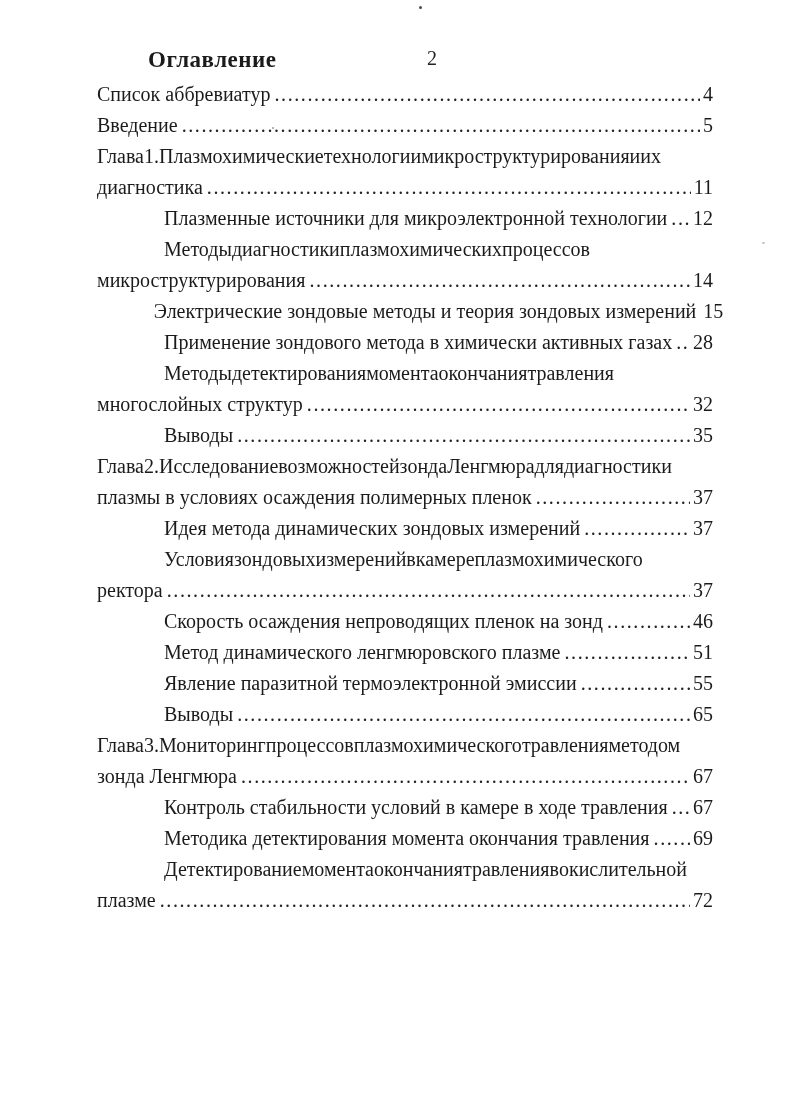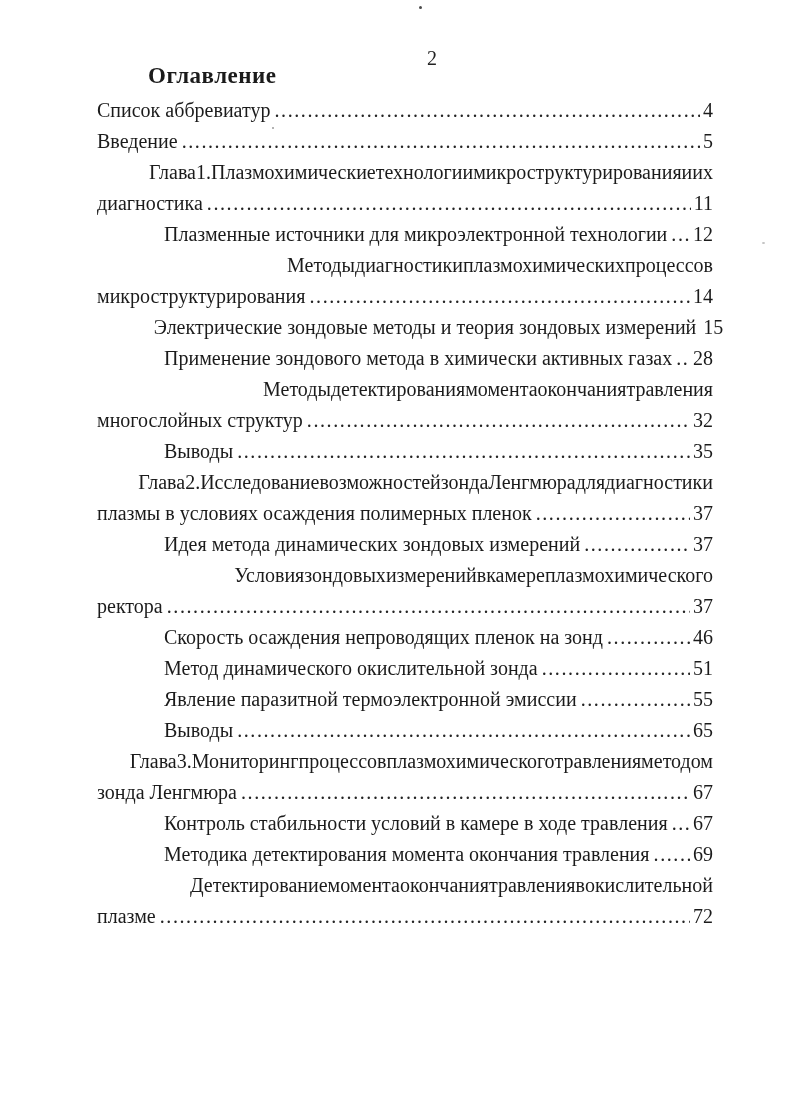--- a/index.html
+++ b/index.html
@@ -24,42 +24,42 @@
     position: absolute;
     top: 47px;
     left: 427px;
     font-size: 20px;
     line-height: 23px;
     color: #222;
   }
   .content {
     position: absolute;
     left: 97px;
-    top: 16px;
+    top: 0;
     width: 616px;
     padding-top: 44px;
   }
   .toc-heading {
     font-size: 23px;
     font-weight: bold;
     line-height: 31px;
     padding-left: 51px;
     margin: 0 0 4px 0;
     letter-spacing: 0.5px;
   }
   .toc-line {
     height: 31px;
     line-height: 31px;
     font-size: 20px;
     display: flex;
     align-items: baseline;
     white-space: nowrap;
   }
   .toc-line.indent { padding-left: 67px; justify-content: center; }
-  .toc-line.just { justify-content: flex-end; }
+  .toc-line.just { justify-content: flex-start; }
   .toc-line .txt { flex: 0 0 auto; }
   .toc-line .dots {
     flex: 1 1 auto;
     overflow: hidden;
     margin: 0 3px 0 4px;
     letter-spacing: 1.6px;
     color: #242424;
   }
   .toc-line .dots::after {
     content: "......................................................................................................................................................";
@@ -189,21 +189,21 @@
           <span class="txt">ректора</span>
           <span class="dots"></span>
           <span class="pg">37</span>
         </div>
         <div class="toc-line indent">
           <span class="txt">Скорость осаждения непроводящих пленок на зонд</span>
           <span class="dots"></span>
           <span class="pg">46</span>
         </div>
         <div class="toc-line indent">
-          <span class="txt">Метод динамического окислительной зонда</span>
+          <span class="txt">Метод динамического ленгмюровского плазме</span>
           <span class="dots"></span>
           <span class="pg">51</span>
         </div>
         <div class="toc-line indent">
           <span class="txt">Явление паразитной термоэлектронной эмиссии</span>
           <span class="dots"></span>
           <span class="pg">55</span>
         </div>
         <div class="toc-line indent">
           <span class="txt">Выводы</span>

